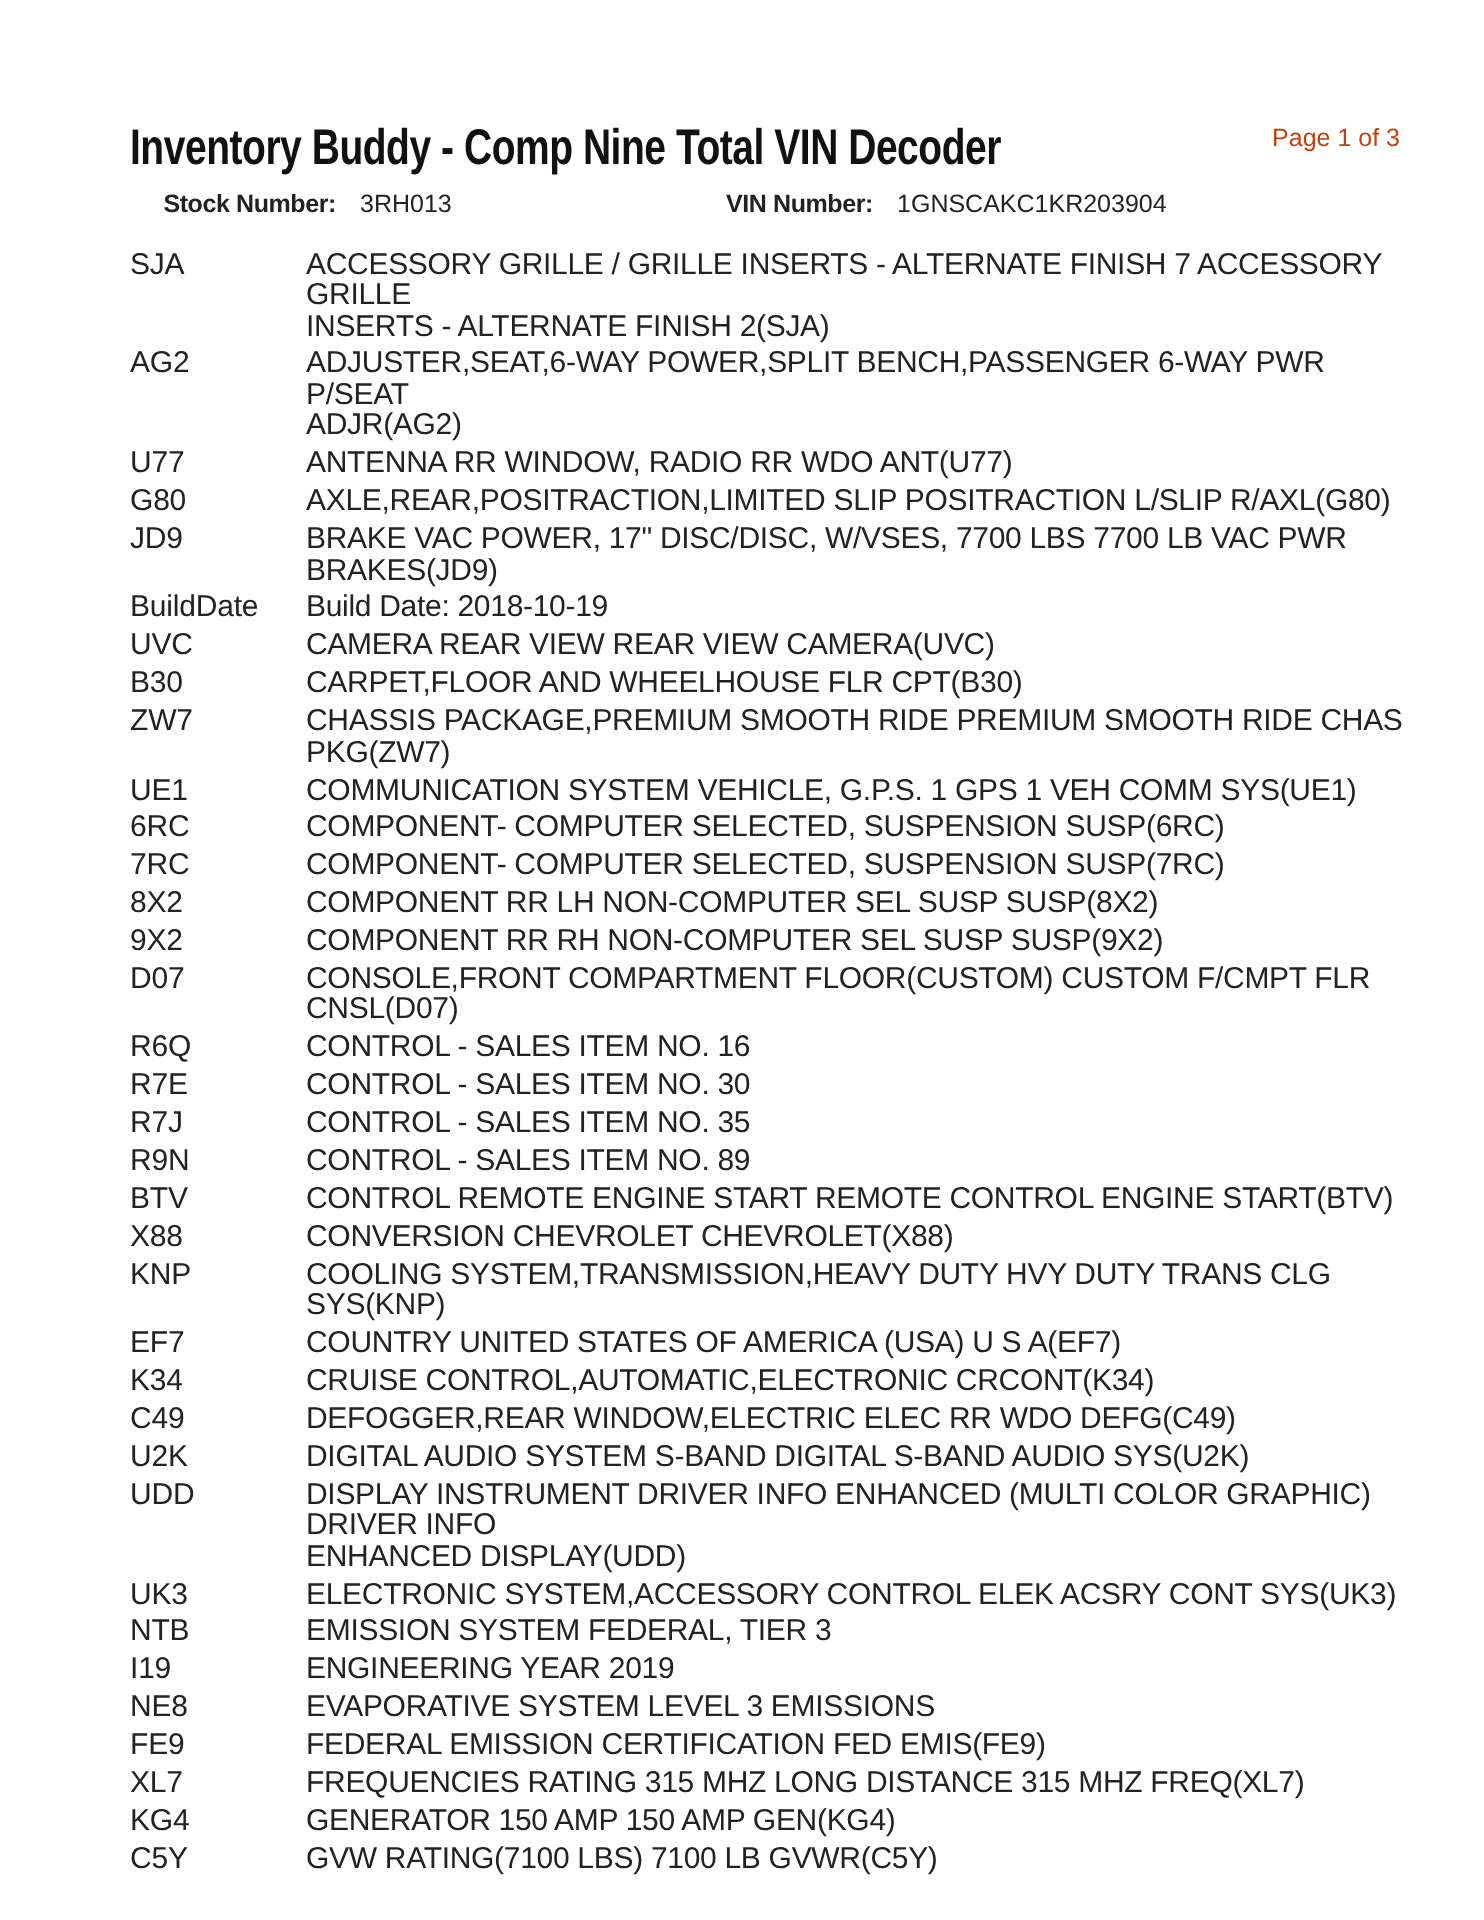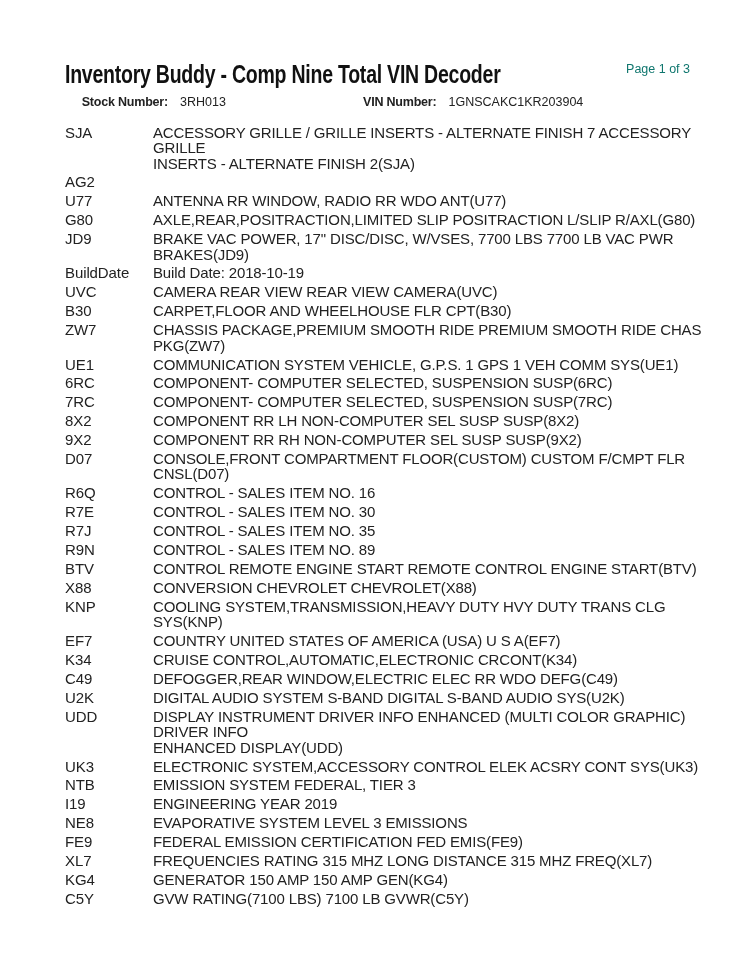--- a/index.html
+++ b/index.html
@@ -12,21 +12,21 @@
     height: 960px;
     font-family: "Liberation Sans", "DejaVu Sans", sans-serif;
     color: #222222;
     overflow: hidden;
   }
   .page {
     position: relative;
     box-sizing: border-box;
     width: 742px;
     height: 960px;
-    padding: 60px 27px 0 65px;
+    padding: 60px 17px 0 65px;
     background: #ffffff;
   }
   .title-row {
     display: flex;
     align-items: flex-start;
   }
   .title-box {
     width: 480px;
     flex: none;
     overflow: visible;
@@ -39,21 +39,21 @@
     letter-spacing: -0.3px;
     color: #111111;
     transform: scaleX(0.78);
     transform-origin: left top;
     white-space: nowrap;
   }
   .spacer { flex: 1; }
   .page-indicator {
     flex: none;
     font-size: 12.5px;
-    color: #0f766e;
+    color: #c2410c;
     margin-top: 2px;
     margin-right: 25px;
     white-space: nowrap;
   }
   .meta {
     margin-top: 4px;
     font-size: 12.5px;
     line-height: 18.5px;
   }
   .meta-row {
@@ -121,20 +121,22 @@
 
   <div class="options">
     <div class="row">
       <div class="code">SJA</div>
       <div class="desc">ACCESSORY GRILLE / GRILLE INSERTS - ALTERNATE FINISH 7 ACCESSORY GRILLE
 INSERTS - ALTERNATE FINISH 2(SJA)</div>
     </div>
 
     <div class="row">
       <div class="code">AG2</div>
+      <div class="desc">ADJUSTER,SEAT,6-WAY POWER,SPLIT BENCH,PASSENGER 6-WAY PWR P/SEAT
+ADJR(AG2)</div>
     </div>
 
     <div class="row">
       <div class="code">U77</div>
       <div class="desc">ANTENNA RR WINDOW, RADIO RR WDO ANT(U77)</div>
     </div>
 
 
     <div class="row">
       <div class="code">G80</div>

